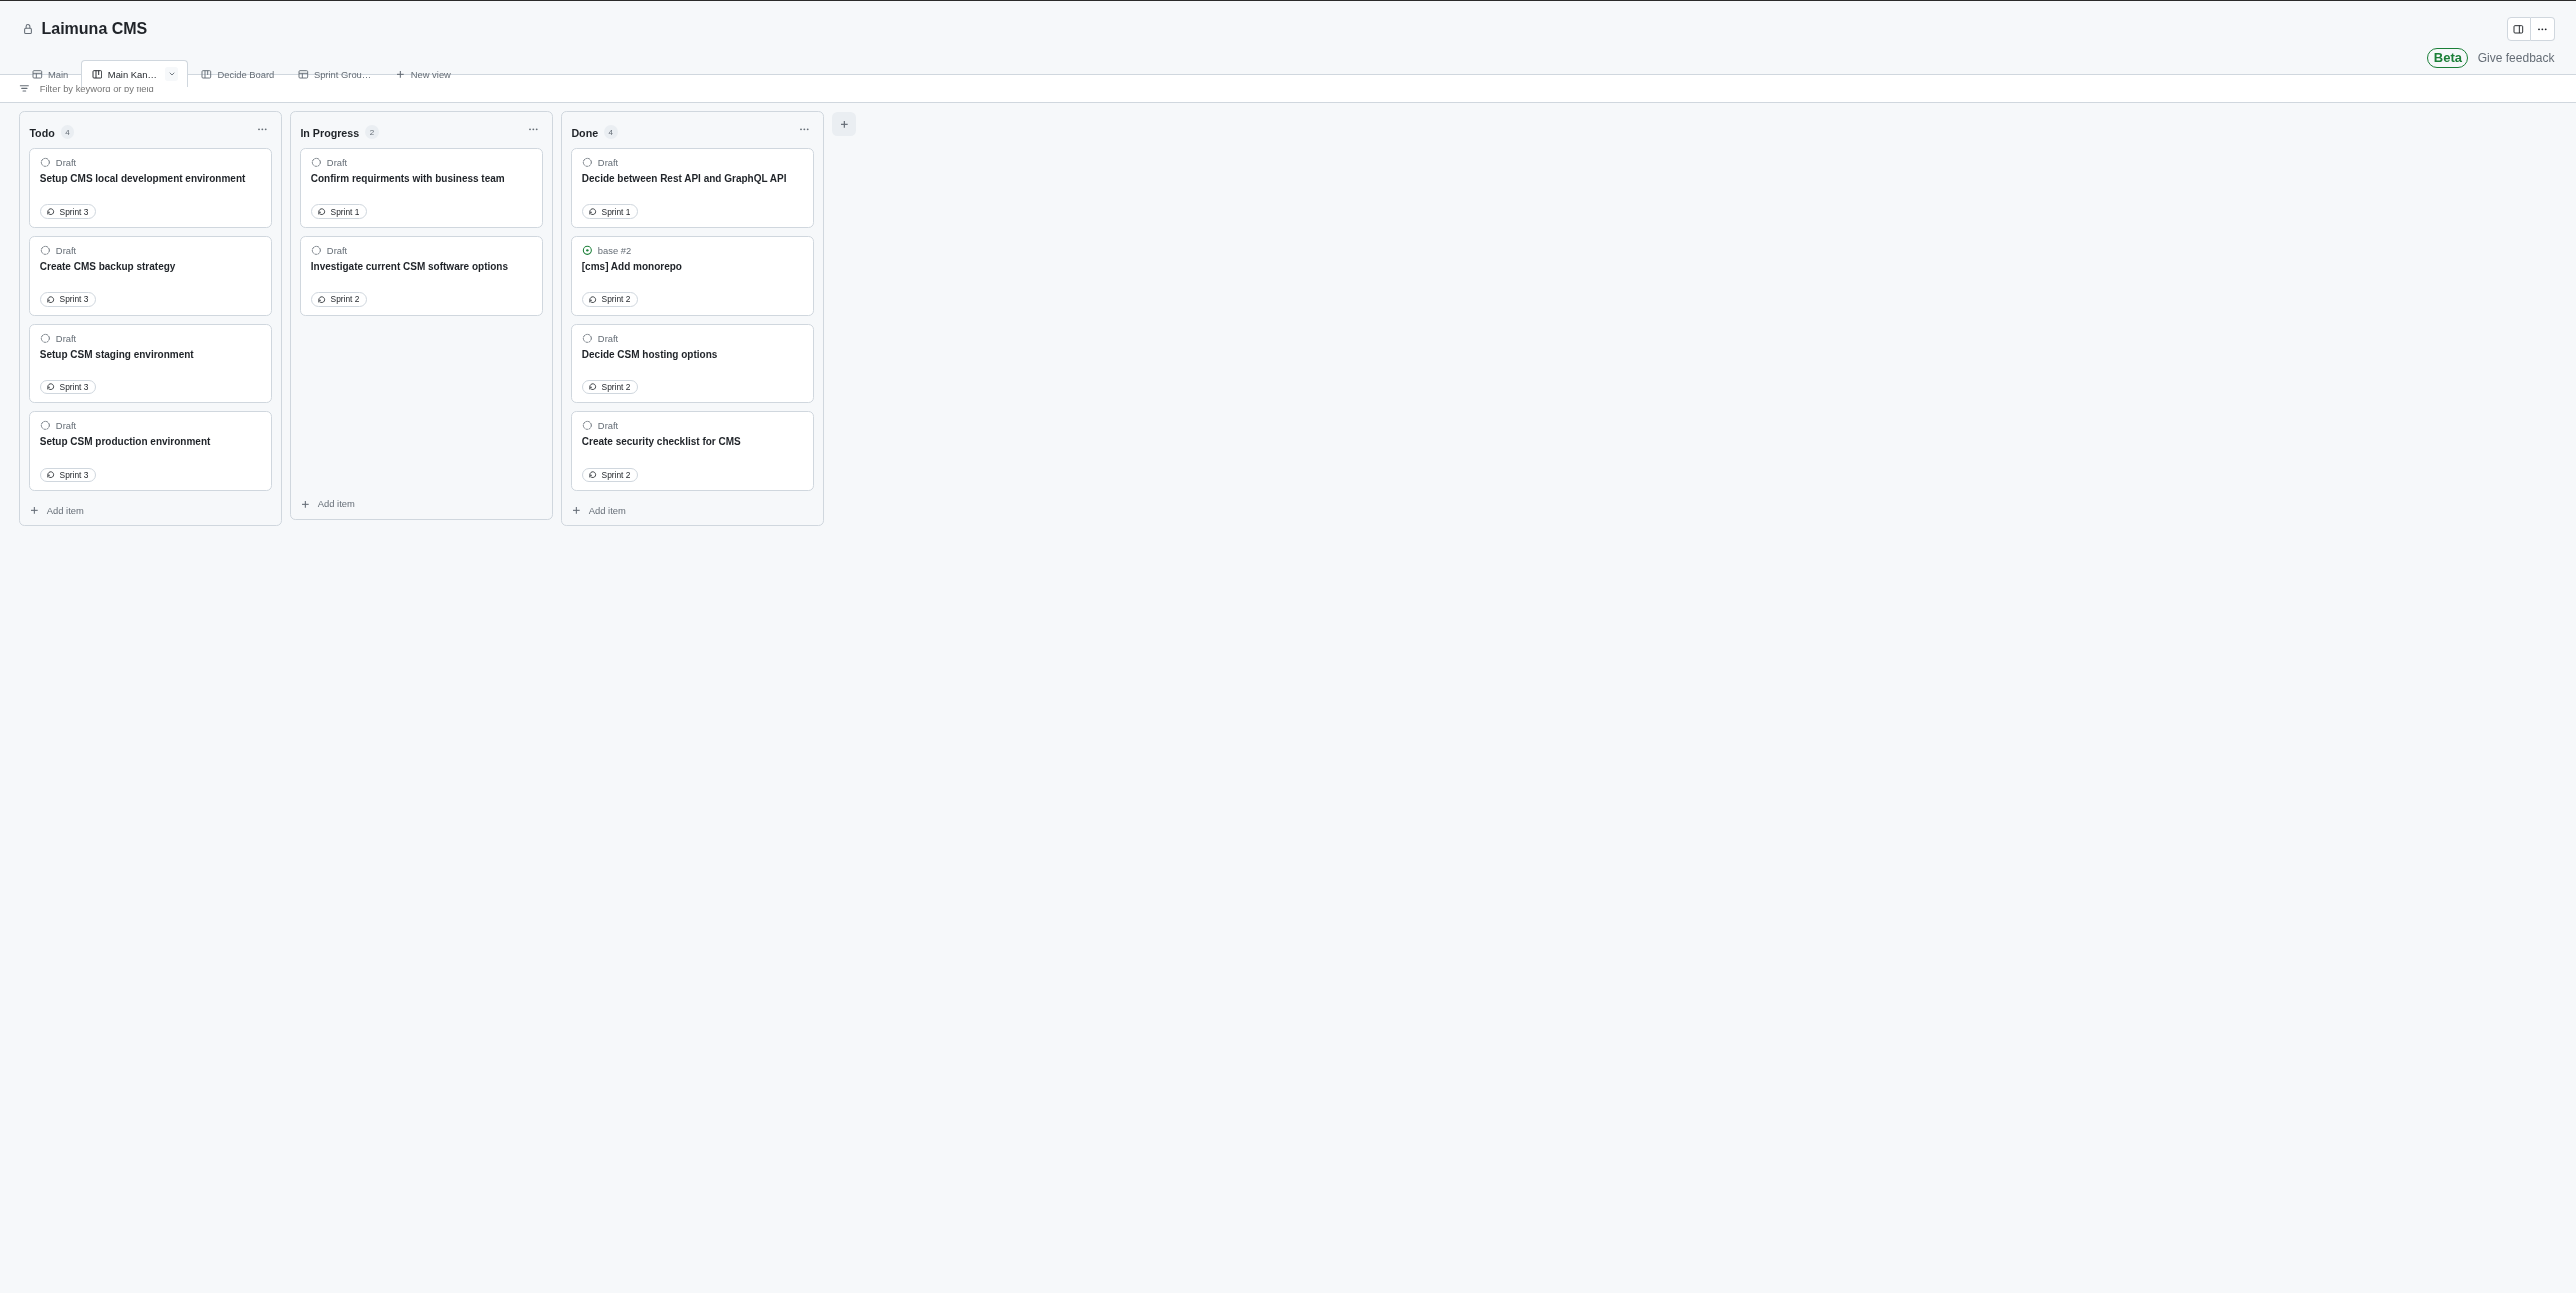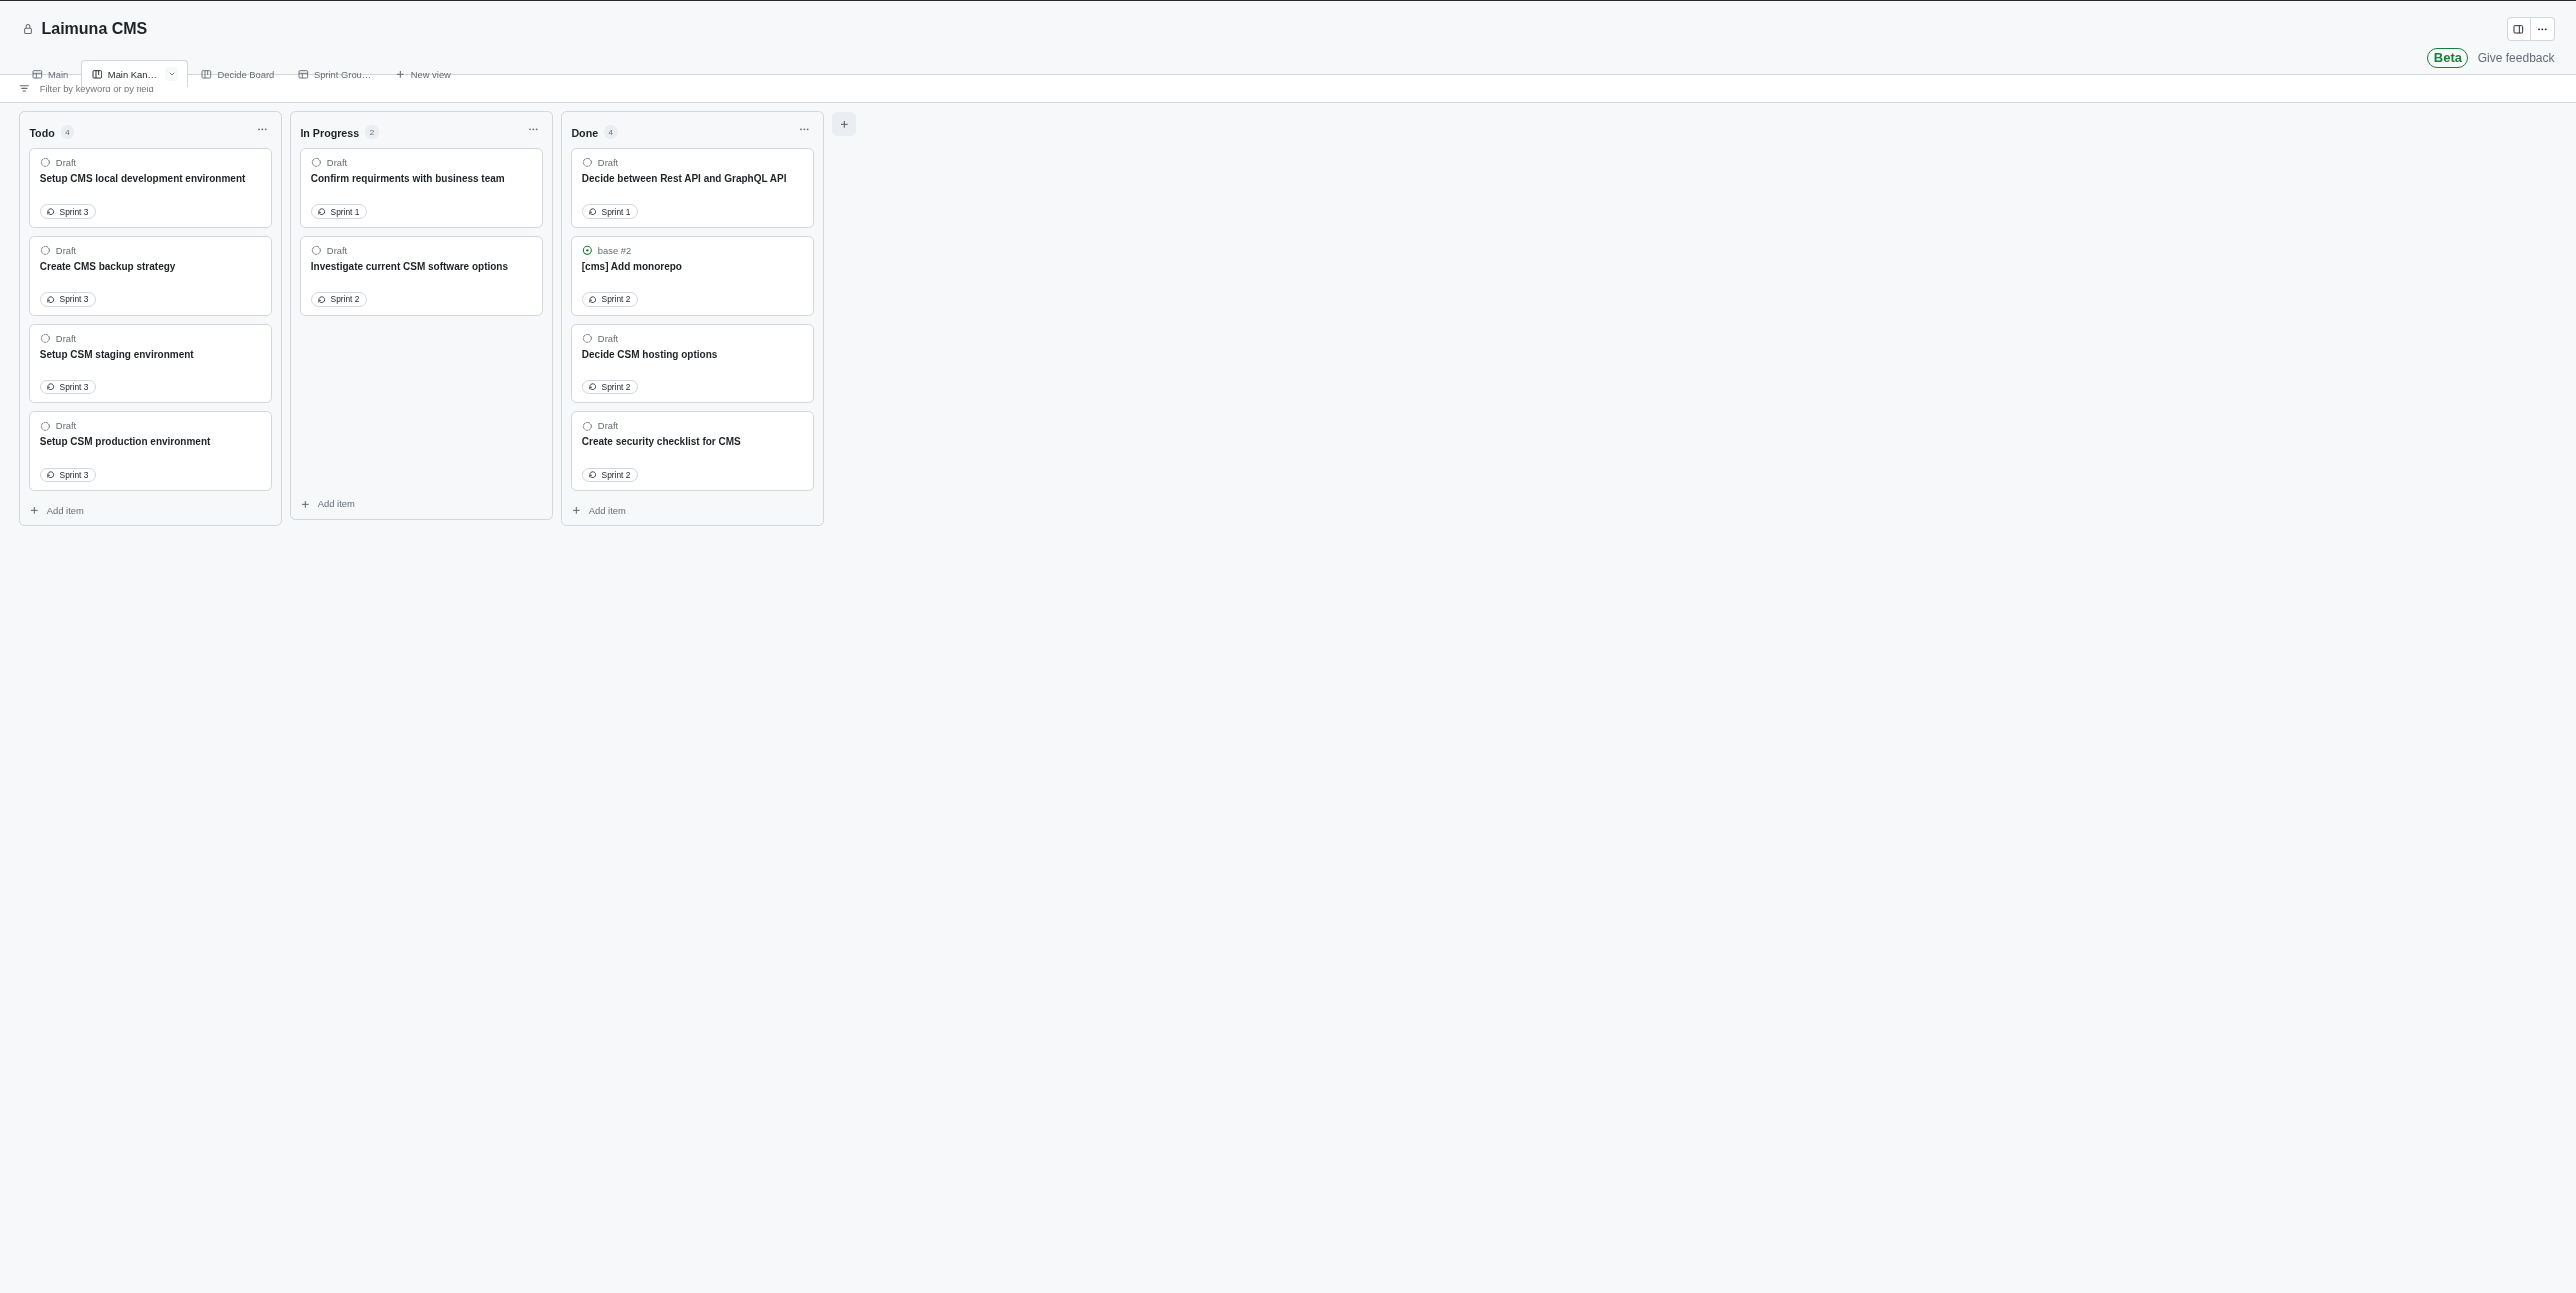--- a/index.html
+++ b/index.html
@@ -190,21 +190,21 @@
     flex: 1;
   }
   .card {
     background: var(--bg);
     border: 0.7px solid var(--border);
     border-radius: 5.4px;
     padding: 8px 9.4px 8px 9.4px;
   }
   .card-top {
     display: flex;
-    align-items: flex-end;
+    align-items: flex-start;
     gap: 5.4px;
     color: var(--muted);
     font-size: 9.4px;
     margin-bottom: 4px;
   }
   .card-title {
     font-size: 10px;
     margin-bottom: 6.7px;
     line-height: 1.35;
     font-weight: bold;

